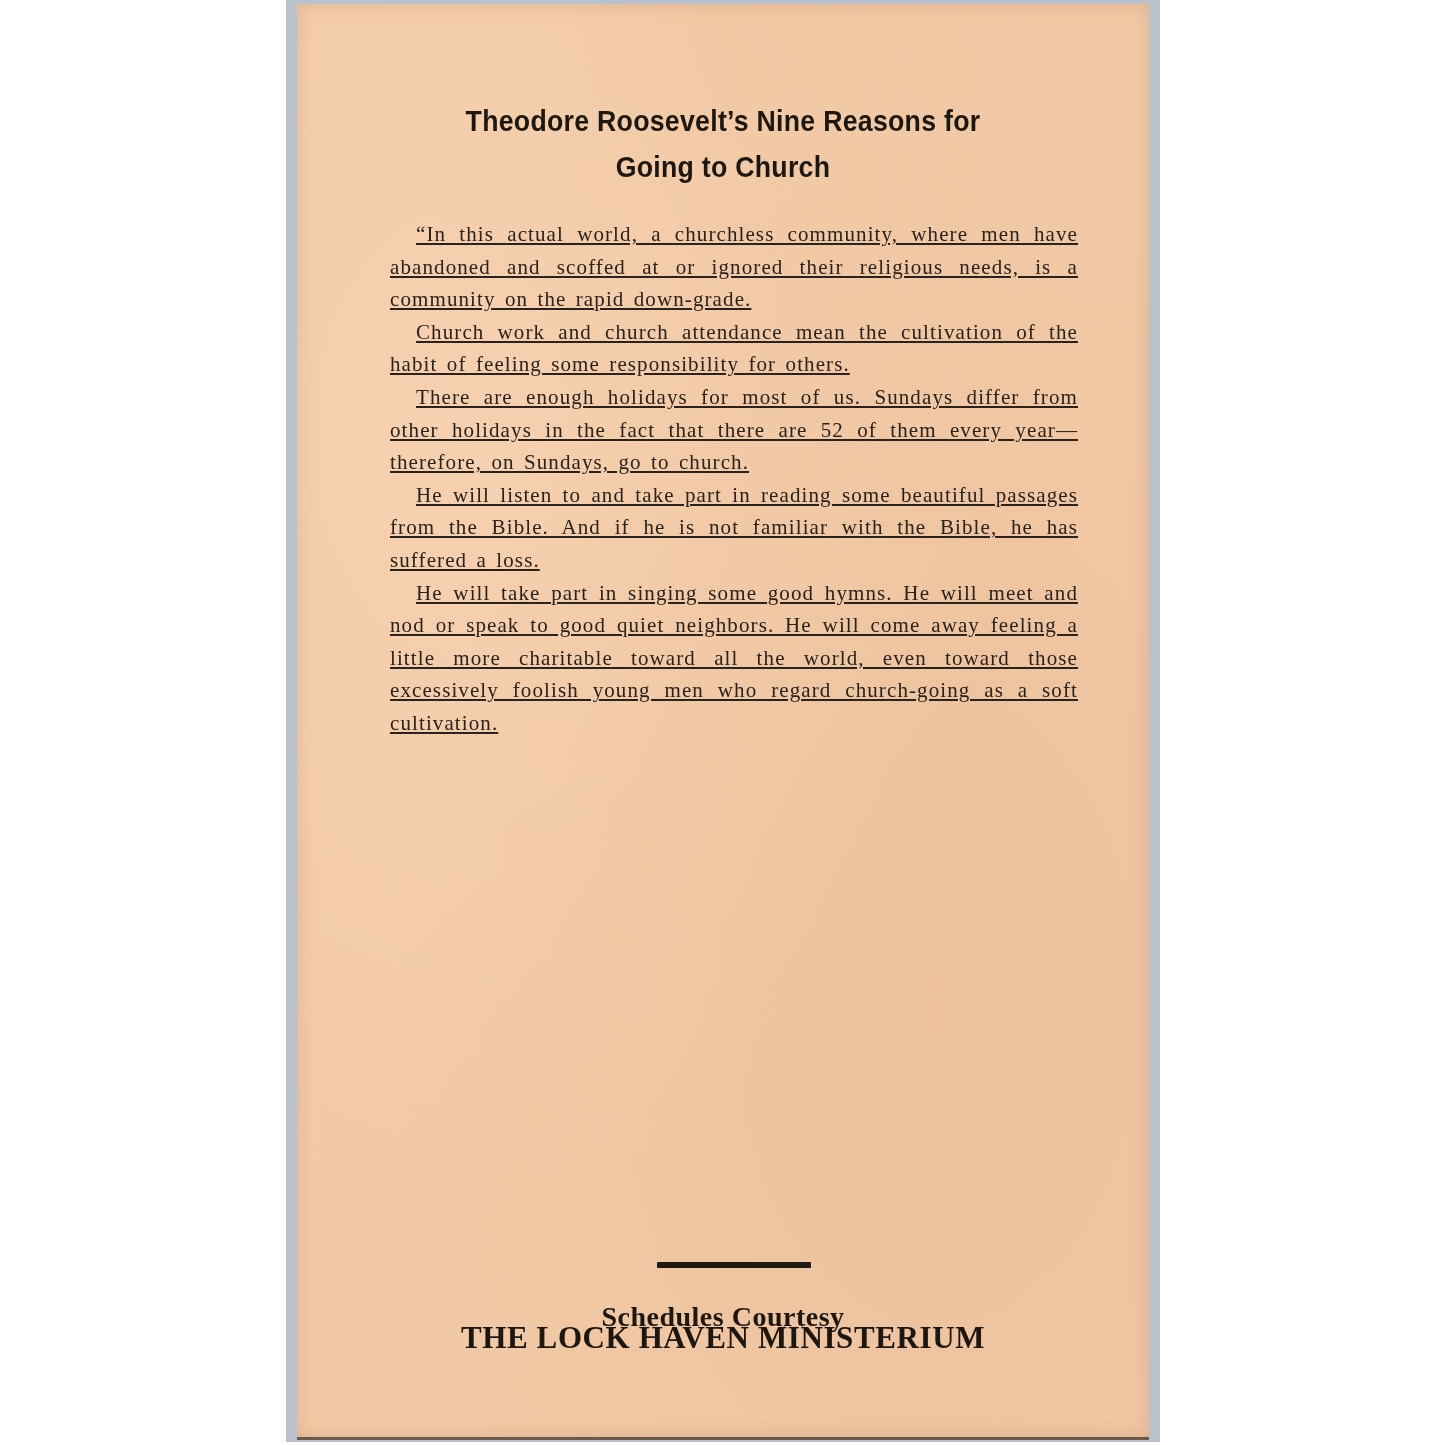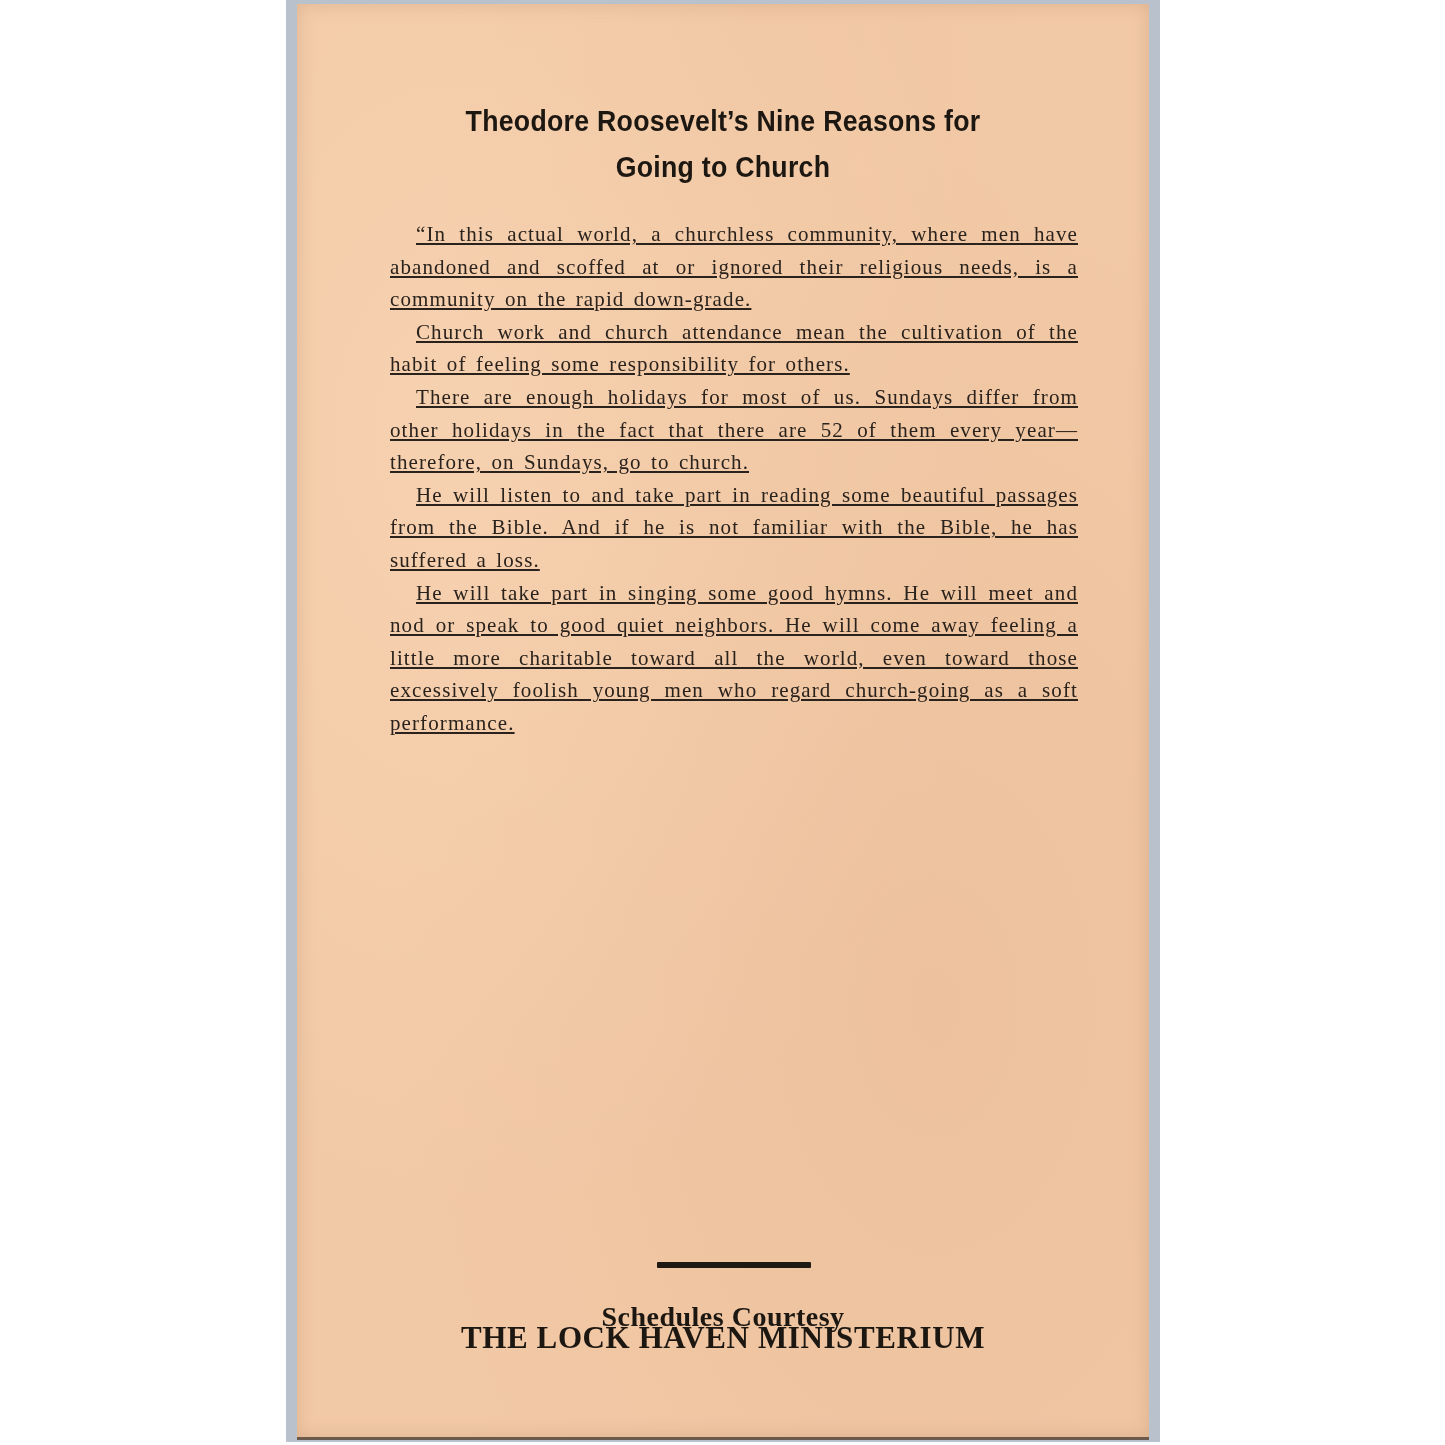--- a/index.html
+++ b/index.html
@@ -120,21 +120,21 @@
   <div class="card">
 
     <div class="title line1">Theodore Roosevelt’s Nine Reasons for</div>
     <div class="title line2">Going to Church</div>
 
     <div class="body">
       <p class="para">“In this actual world, a churchless community, where men have abandoned and scoffed at or ignored their religious needs, is a community on the rapid down-grade.</p>
       <p class="para">Church work and church attendance mean the cultivation of the habit of feeling some responsibility for others.</p>
       <p class="para">There are enough holidays for most of us. Sundays differ from other holidays in the fact that there are 52 of them every year—therefore, on Sundays, go to church.</p>
       <p class="para">He will listen to and take part in reading some beautiful passages from the Bible. And if he is not familiar with the Bible, he has suffered a loss.</p>
-      <p class="para">He will take part in singing some good hymns. He will meet and nod or speak to good quiet neighbors. He will come away feeling a little more charitable toward all the world, even toward those excessively foolish young men who regard church-going as a soft performance.</p>
+      <p class="para">He will take part in singing some good hymns. He will meet and nod or speak to good quiet neighbors. He will come away feeling a little more charitable toward all the world, even toward those excessively foolish young men who regard church-going as a soft cultivation.</p>
     </div>
 
     <div class="divider"></div>
     <div class="footer-line courtesy">Schedules Courtesy</div>
     <div class="footer-line ministerium">THE LOCK HAVEN MINISTERIUM</div>
 
   </div>
 </div>
 
 </body></html>

